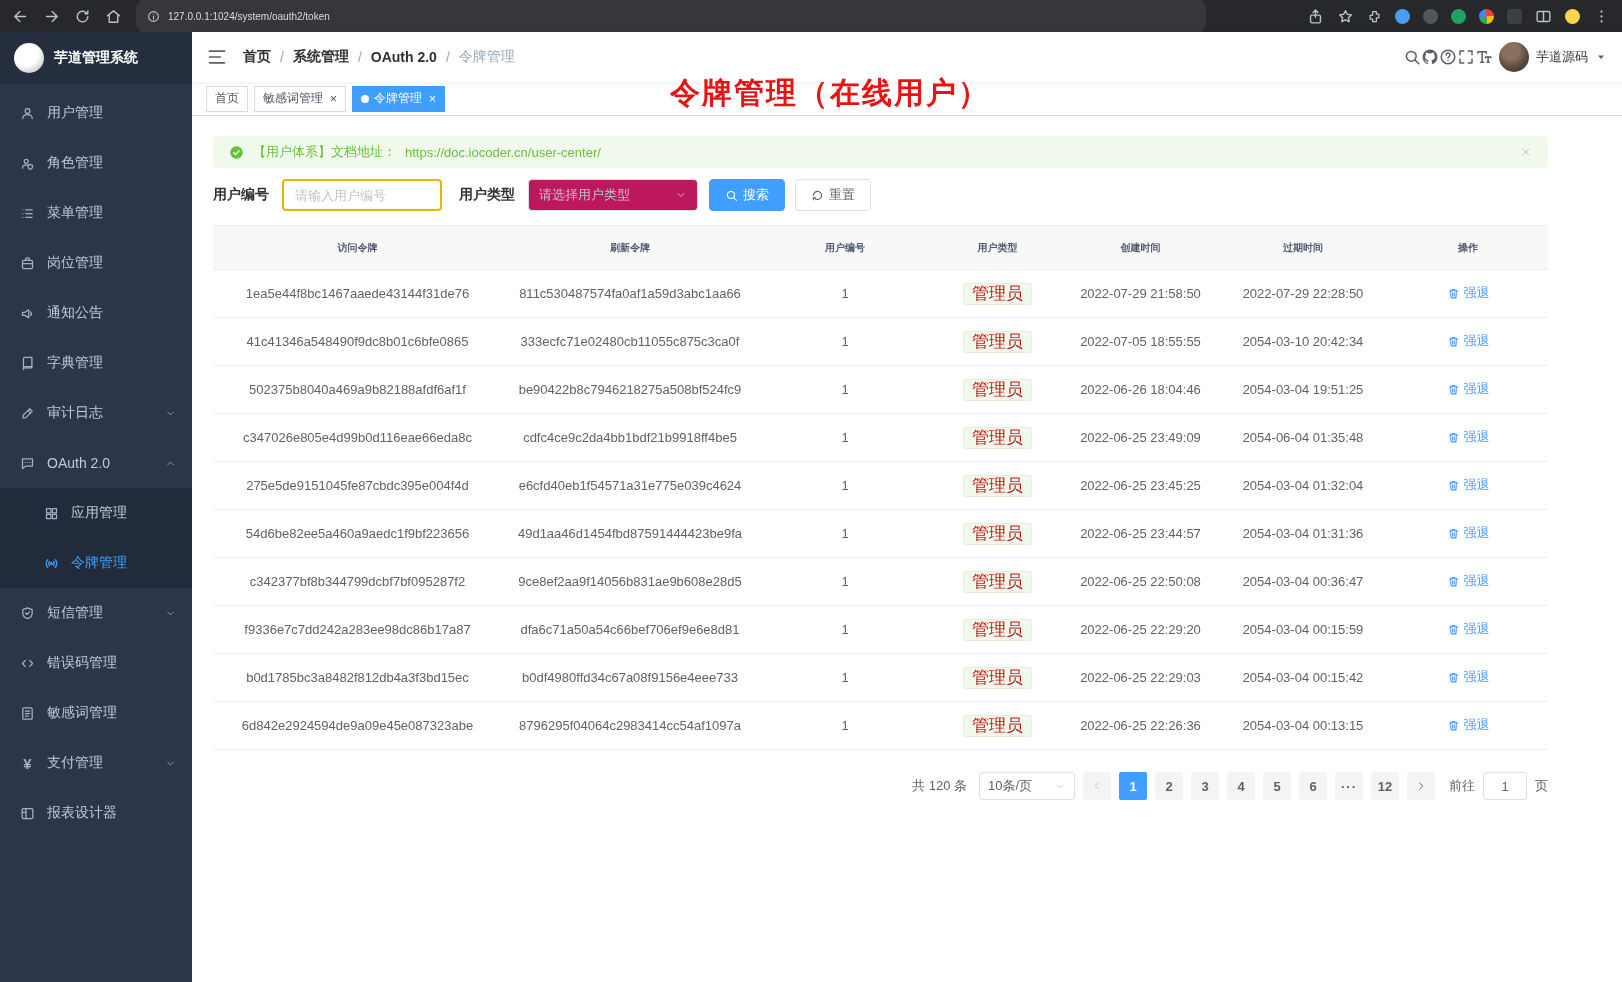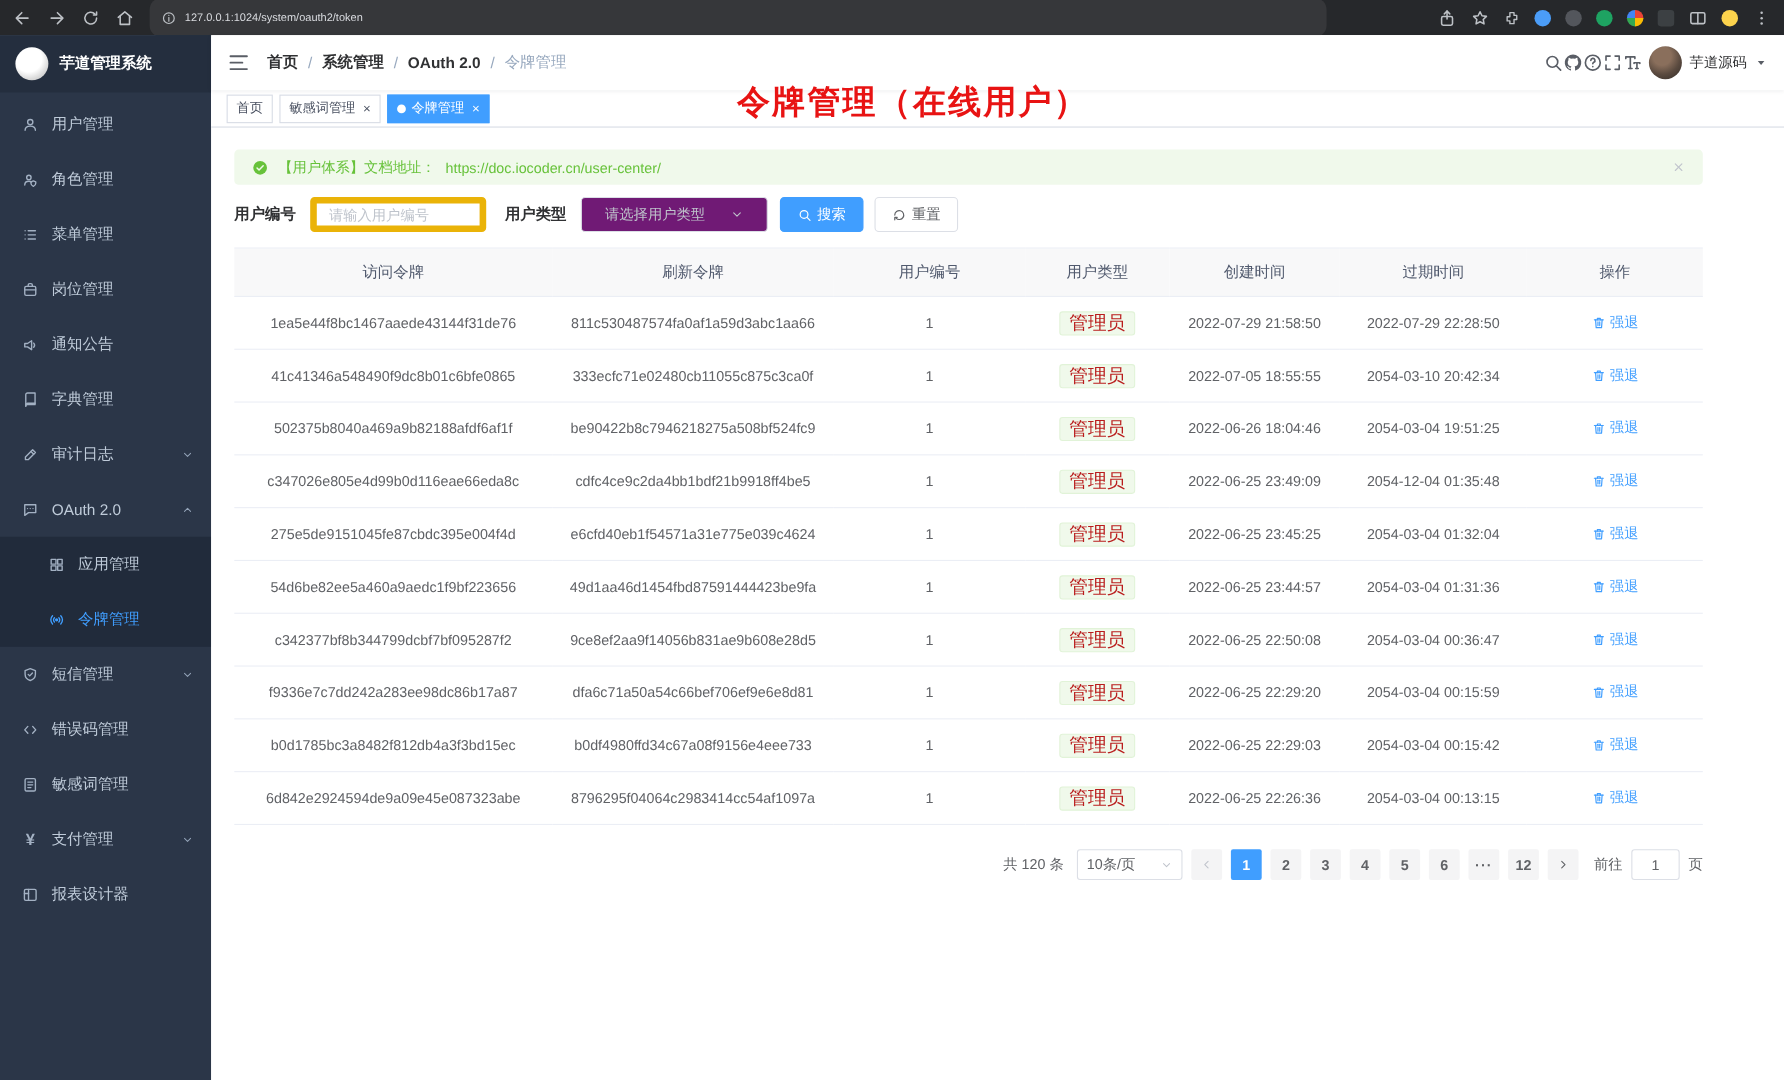--- a/index.html
+++ b/index.html
@@ -63,31 +63,31 @@
 
   
   .content{flex:1;padding:20px 74px 0 21px;min-height:0}
   .doc-alert{height:32px;background:#f0f9eb;border-radius:4px;display:flex;align-items:center;gap:9px;padding:0 16px;font-size:13px;color:#67c23a;margin-bottom:11px}
   .alert-icon{width:15px;height:15px;color:#67c23a}
   .alert-link{color:#67c23a;text-decoration:none;cursor:pointer}
   .alert-close{width:12px;height:12px;color:#c0c4cc;margin-left:auto;cursor:pointer}
 
   .filter-row{display:flex;align-items:center;margin:6px 0 14px;font-size:14px}
   .f-label{font-weight:700;color:#303133;margin-right:13px;white-space:nowrap}
-  .f-input{width:160px;height:32px;border:6px solid #eab308;border-radius:4px;padding:0 11px;font-size:13px;color:#606266;outline:none;margin-right:17px;font-family:inherit}
+  .f-input{width:160px;height:32px;border:2px solid #eab308;border-radius:4px;padding:0 11px;font-size:13px;color:#606266;outline:none;margin-right:17px;font-family:inherit}
   .f-input::placeholder{color:#bfc4cc}
-  .f-select{width:170px;height:32px;border:1px solid #dcdfe6;border-radius:4px;display:flex;align-items:center;justify-content:space-between;padding:0 21px;margin-right:11px;cursor:pointer;background:#701a75}
+  .f-select{width:170px;height:32px;border:1px solid #dcdfe6;border-radius:4px;display:flex;align-items:center;justify-content:space-between;padding:0 10px;margin-right:11px;cursor:pointer;background:#be185d}
   .f-placeholder{font-size:13px;color:#bfc4cc}
   .f-caret{width:12px;height:12px;color:#c0c4cc}
   .btn-primary{display:inline-flex;align-items:center;gap:5px;height:32px;padding:0 15px;background:#409eff;border:1px solid #409eff;color:#fff;border-radius:4px;font-size:13px;cursor:pointer;margin-right:10px;font-family:inherit}
   .btn-plain{display:inline-flex;align-items:center;gap:5px;height:32px;padding:0 15px;background:#fff;border:1px solid #dcdfe6;color:#606266;border-radius:4px;font-size:13px;cursor:pointer;font-family:inherit}
   .btn-icon{width:13px;height:13px}
 
   table.grid{width:100%;border-collapse:collapse;table-layout:fixed;font-size:13px;color:#606266;border-top:1px solid #ebeef5}
-  .grid th{height:44px;background:#f8f8f9;color:#515a6e;font-weight:400;font-size:14px;border-bottom:1px solid #ebeef5;text-align:center}
+  .grid th{height:44px;background:#f8f8f9;color:#515a6e;font-weight:700;font-size:10px;border-bottom:1px solid #ebeef5;text-align:center}
   .grid td{height:48px;border-bottom:1px solid #ebeef5;text-align:center;overflow:hidden;white-space:nowrap;text-overflow:ellipsis}
   .tag-success{display:inline-block;height:22px;line-height:20px;padding:0 8px;background:#f0f9eb;border:1px solid #e1f3d8;color:#b91c1c;border-radius:3px;font-size:17px}
   .force-logout{color:#409eff;display:inline-flex;align-items:center;gap:4px;cursor:pointer;text-decoration:none}
   .t-icon{width:13px;height:13px}
 
   .pagination{display:flex;align-items:center;justify-content:flex-end;gap:8px;margin-top:22px;font-size:13px;color:#606266}
   .pg-total{margin-right:4px}
   .pg-size{width:96px;height:28px;border:1px solid #dcdfe6;border-radius:3px;display:flex;align-items:center;justify-content:space-between;padding:0 8px;cursor:pointer;background:#fff}
   .pg-caret{width:11px;height:11px;color:#c0c4cc}
   .pg-pages{display:flex;gap:8px}
@@ -565,21 +565,21 @@
                         <path d="M13.5 10.5v6"></path>
                       </svg>
                     </span>强退</a></td>
               </tr>
               <tr>
                 <td>c347026e805e4d99b0d116eae66eda8c</td>
                 <td>cdfc4ce9c2da4bb1bdf21b9918ff4be5</td>
                 <td>1</td>
                 <td><span class="tag-success">管理员</span></td>
                 <td>2022-06-25 23:49:09</td>
-                <td>2054-12-04 01:35:48</td>
+                <td>2054-06-04 01:35:48</td>
                 <td><a class="force-logout"><span class="t-icon">
                       <svg viewBox="0 0 24 24" fill="none" stroke="currentColor" stroke-width="2" stroke-linecap="round" stroke-linejoin="round">
                         <path d="M4.5 7h15"></path>
                         <path d="M9.5 7V4.5h5V7"></path>
                         <path d="M6.5 7l1 13h9l1-13"></path>
                         <path d="M10.5 10.5v6"></path>
                         <path d="M13.5 10.5v6"></path>
                       </svg>
                     </span>强退</a></td>
               </tr>

